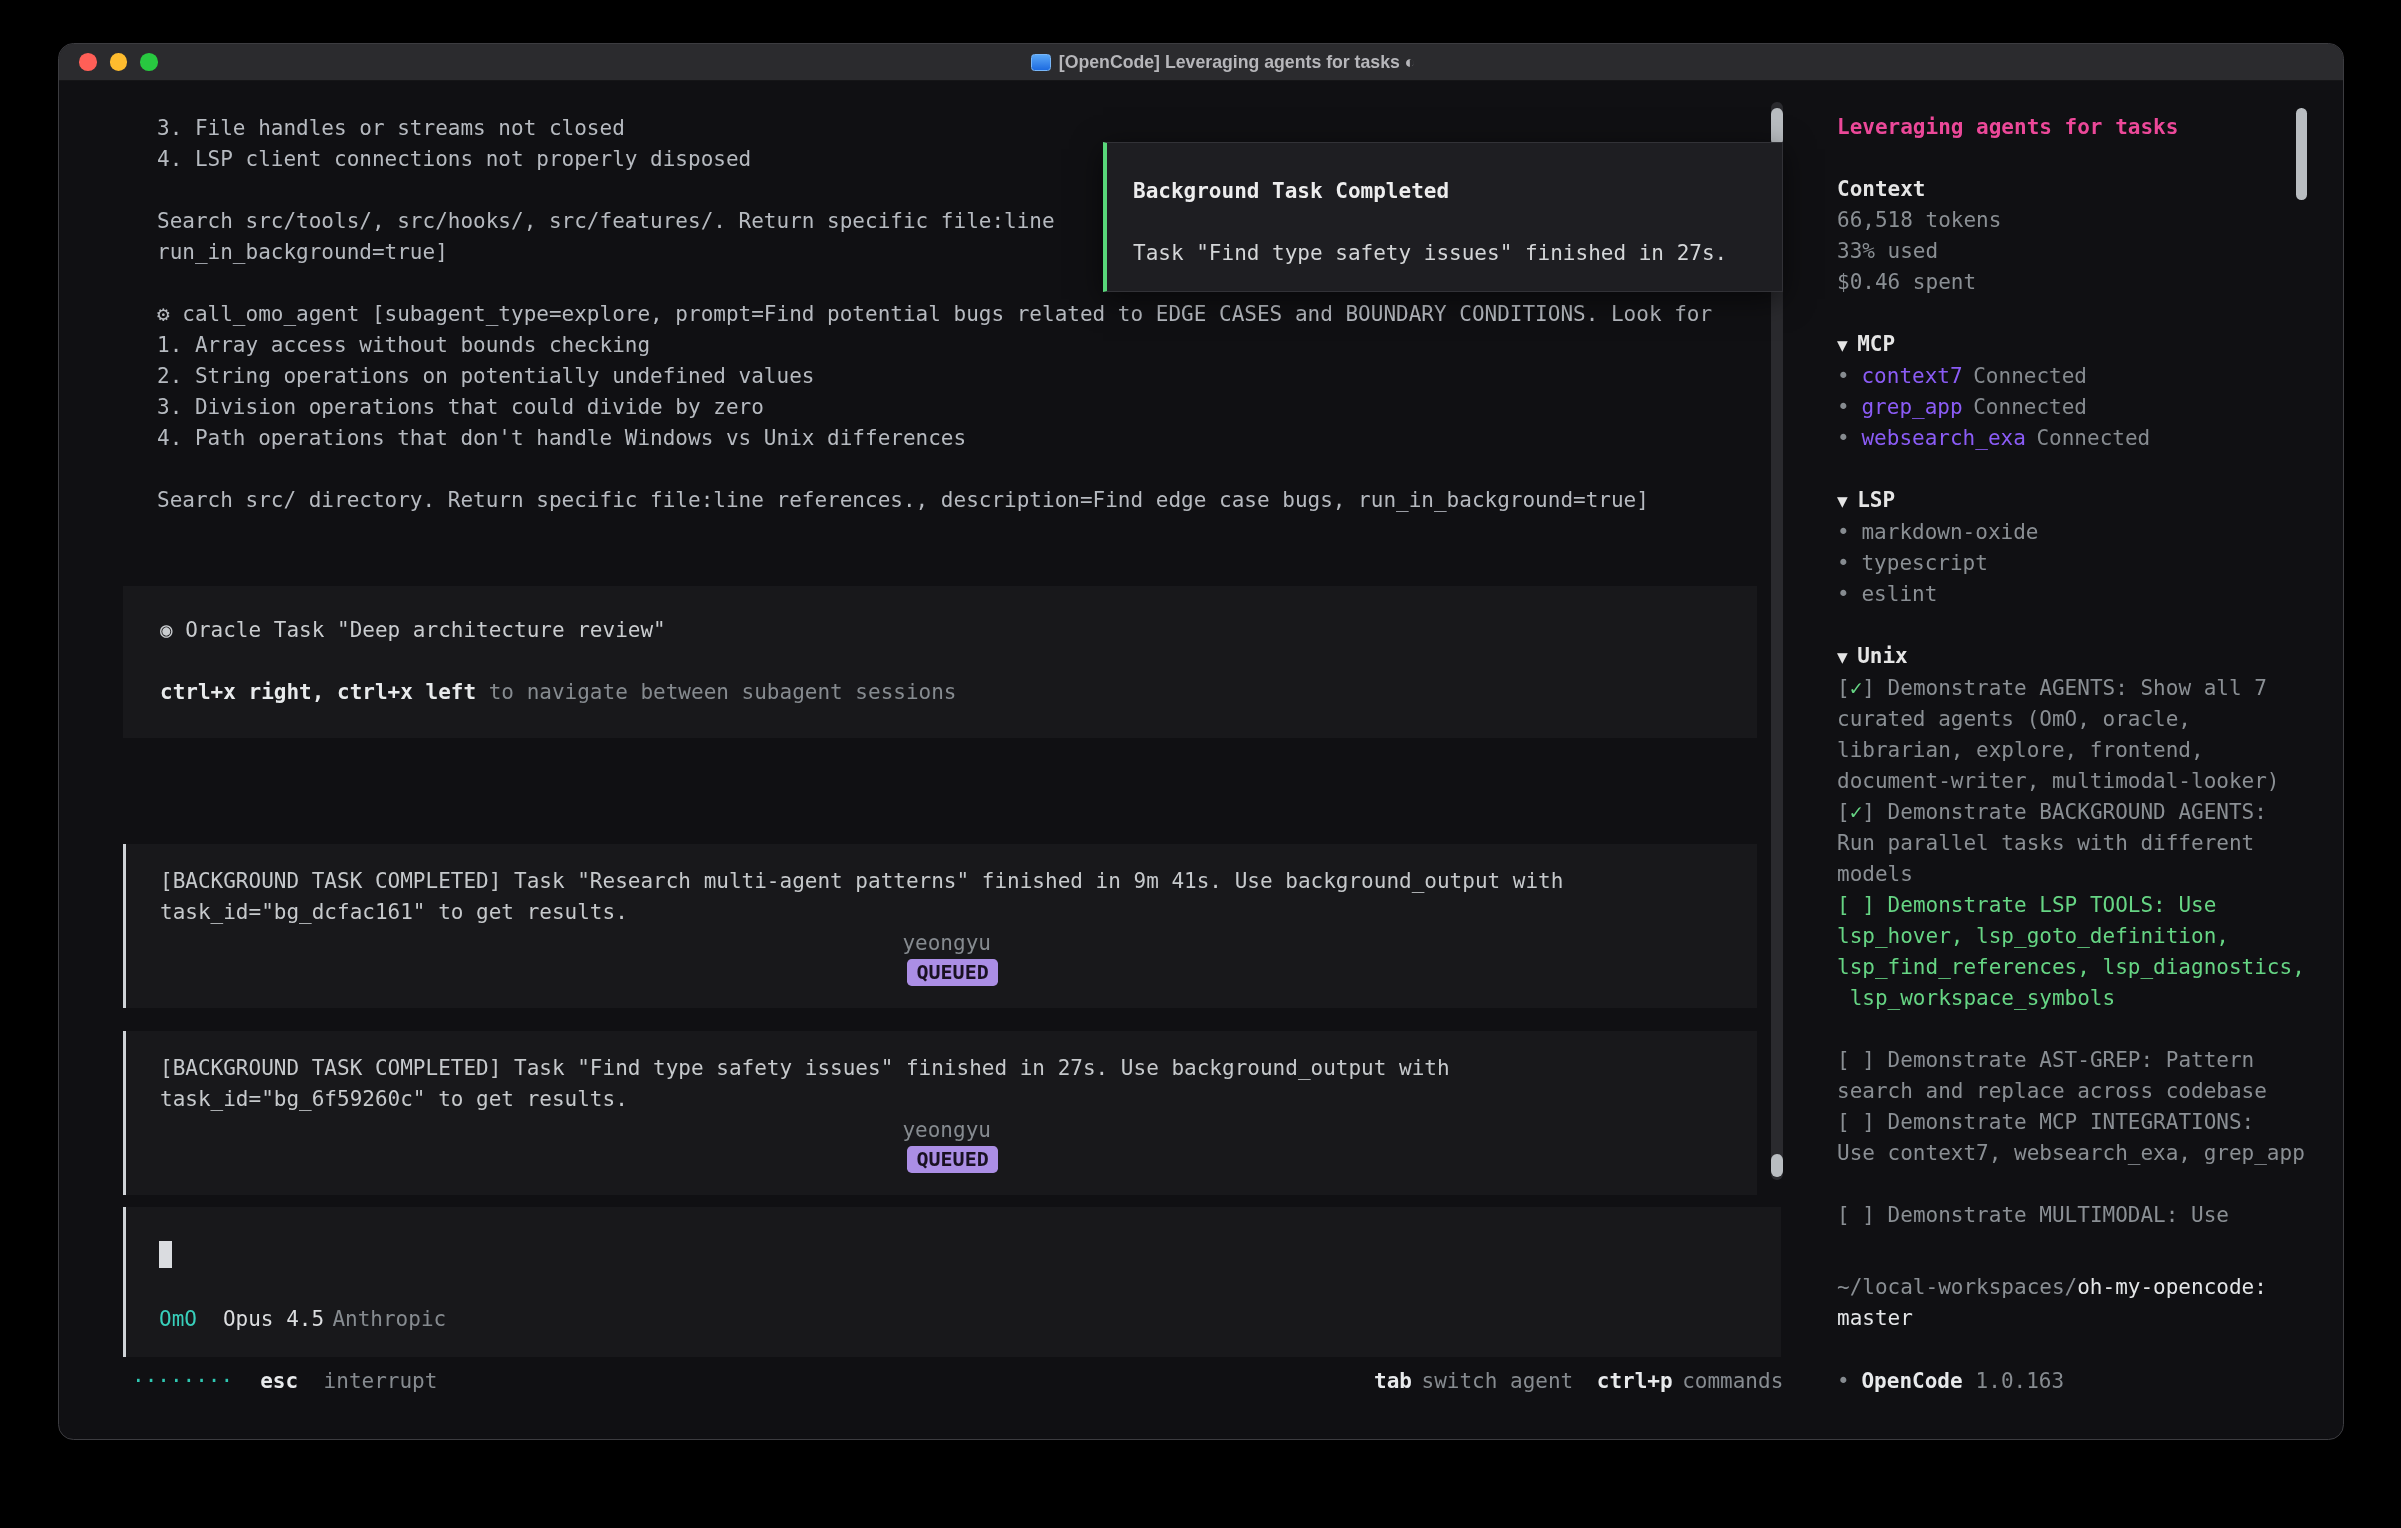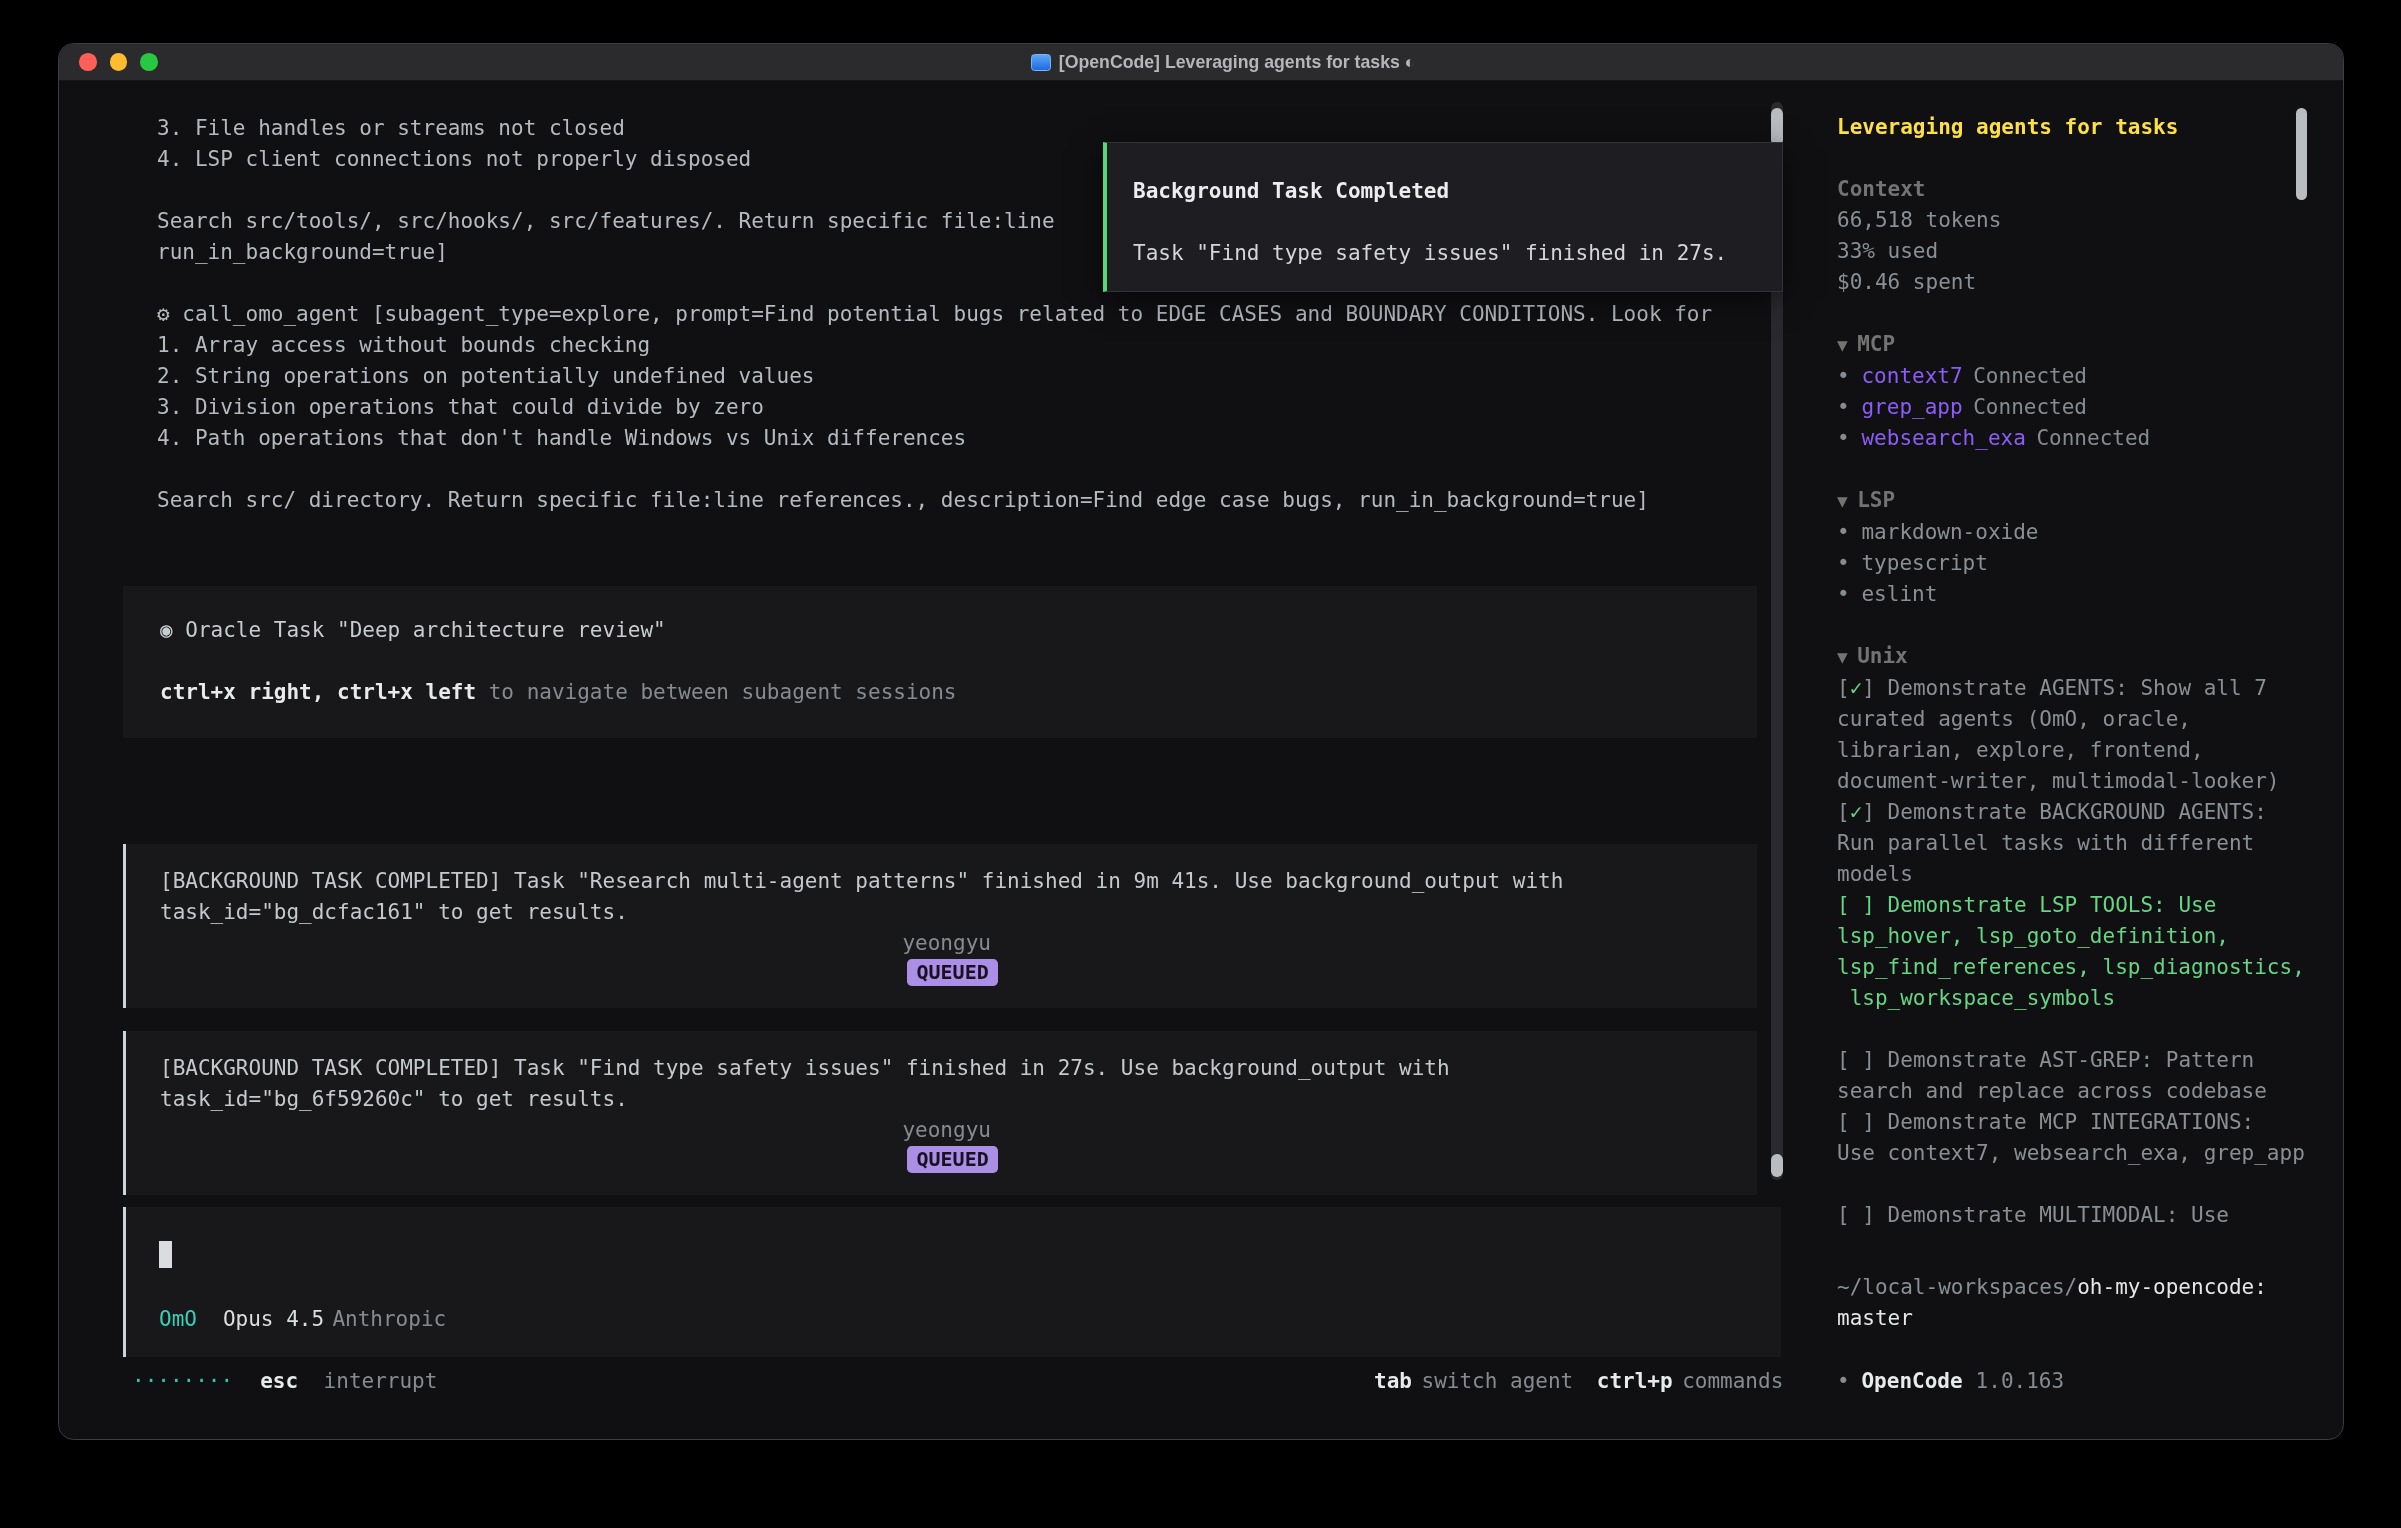--- a/index.html
+++ b/index.html
@@ -83,23 +83,23 @@
   
   .vscroll { position:absolute; left:1688px; top:21px; width:12.4px; height:1078px;
              background:#2a2a2e; border-radius:5.9px; }
   .vthumb { position:absolute; left:0; width:12.4px; background:#b9bdc1; border-radius:5.9px; }
   .vthumb.t1 { top:5.9px; height:38px; }
   .vthumb.t2 { top:1052px; height:23px; }
   .sb-thumb { position:absolute; right:36px; top:27px; width:10.6px; height:92px;
               background:#b9bdc1; border-radius:5.3px; }
 
   
-  .sb-title { font-weight:bold; color:#fde047; }
+  .sb-title { font-weight:bold; color:#ec4899; }
   .sb-gap { height:31px; }
-  .sb-heading { color:#737373; font-weight:bold; }
+  .sb-heading { color:#e5e5e5; font-weight:bold; }
   .sb-heading .marker { font-size:17.7px; margin-right:9.5px; }
   .sb-line { color:#8a8f94; }
   .li-bullet { color:#868b90; margin-right:11.8px; }
   .mcp-name { color:#8b5cf6; }
   .mcp-status { color:#868b90; margin-left:10.6px; }
   .lsp-name { color:#8a8f94; }
   .todo-item { white-space:pre-wrap; color:#8a8f94; }
   .todo-item .tmark { color:#8a8f94; }
   .todo-item.done .tmark { color:#66d584; }
   .todo-item.active, .todo-item.active .tmark { color:#66d584; }

